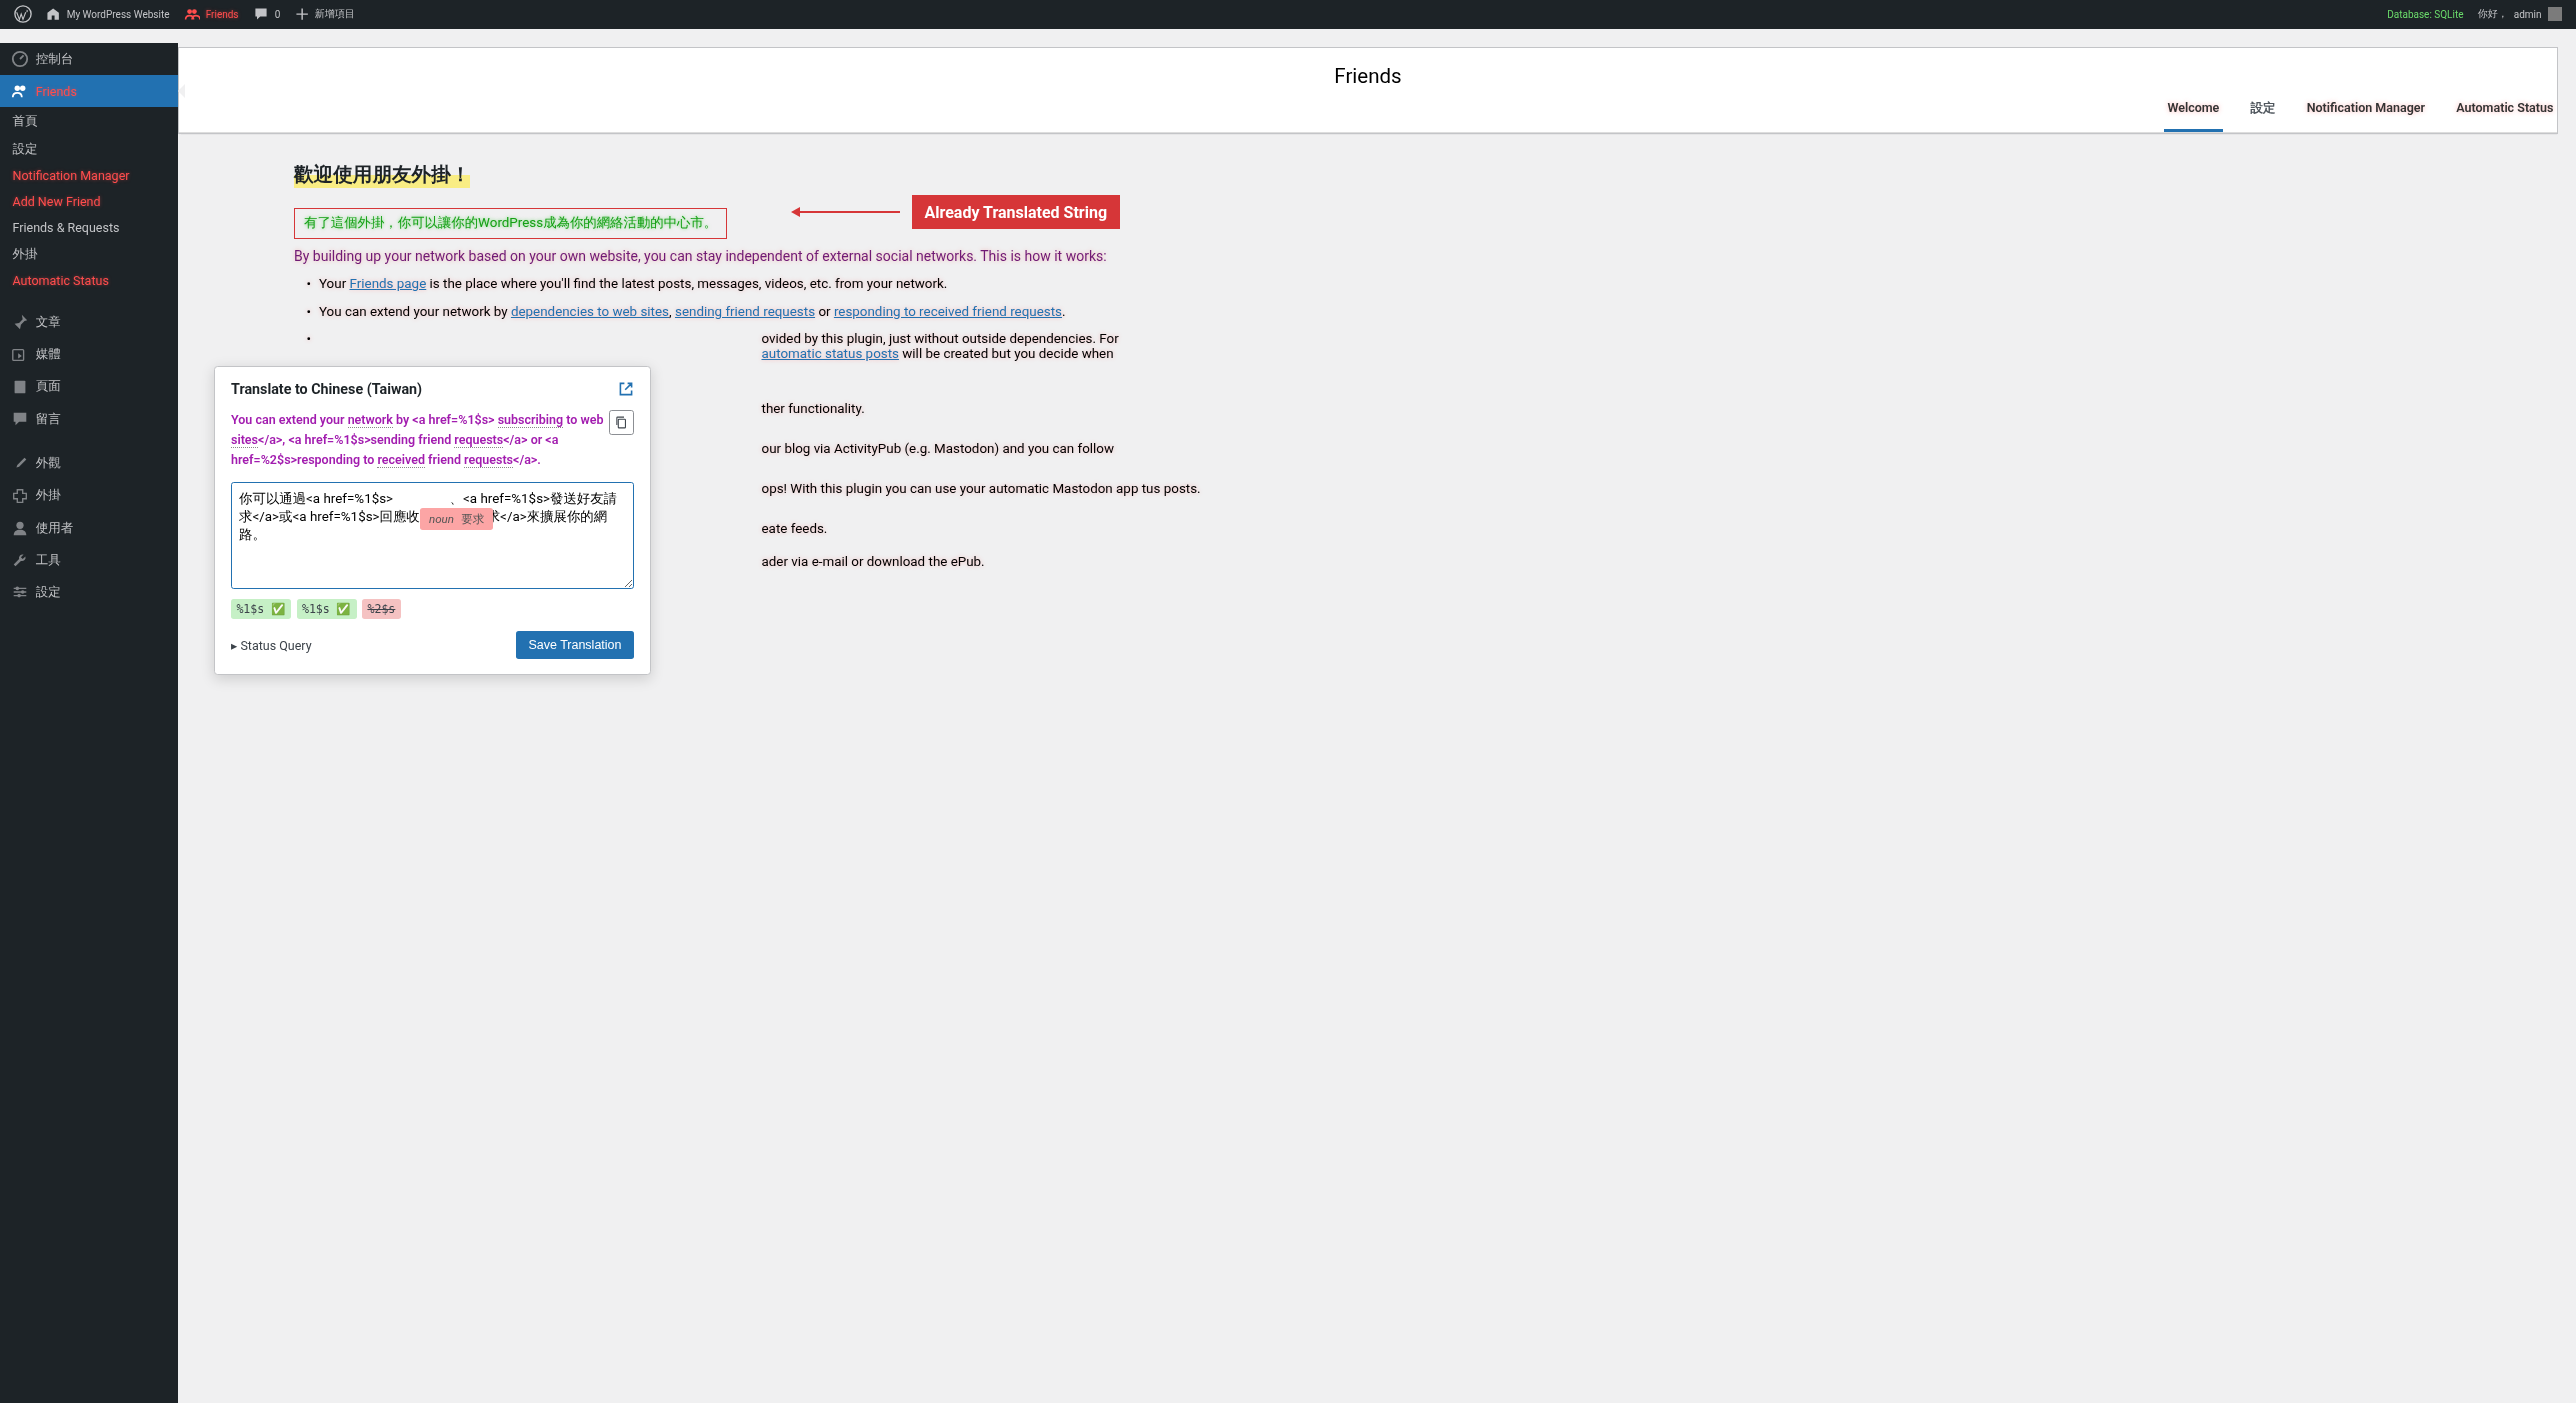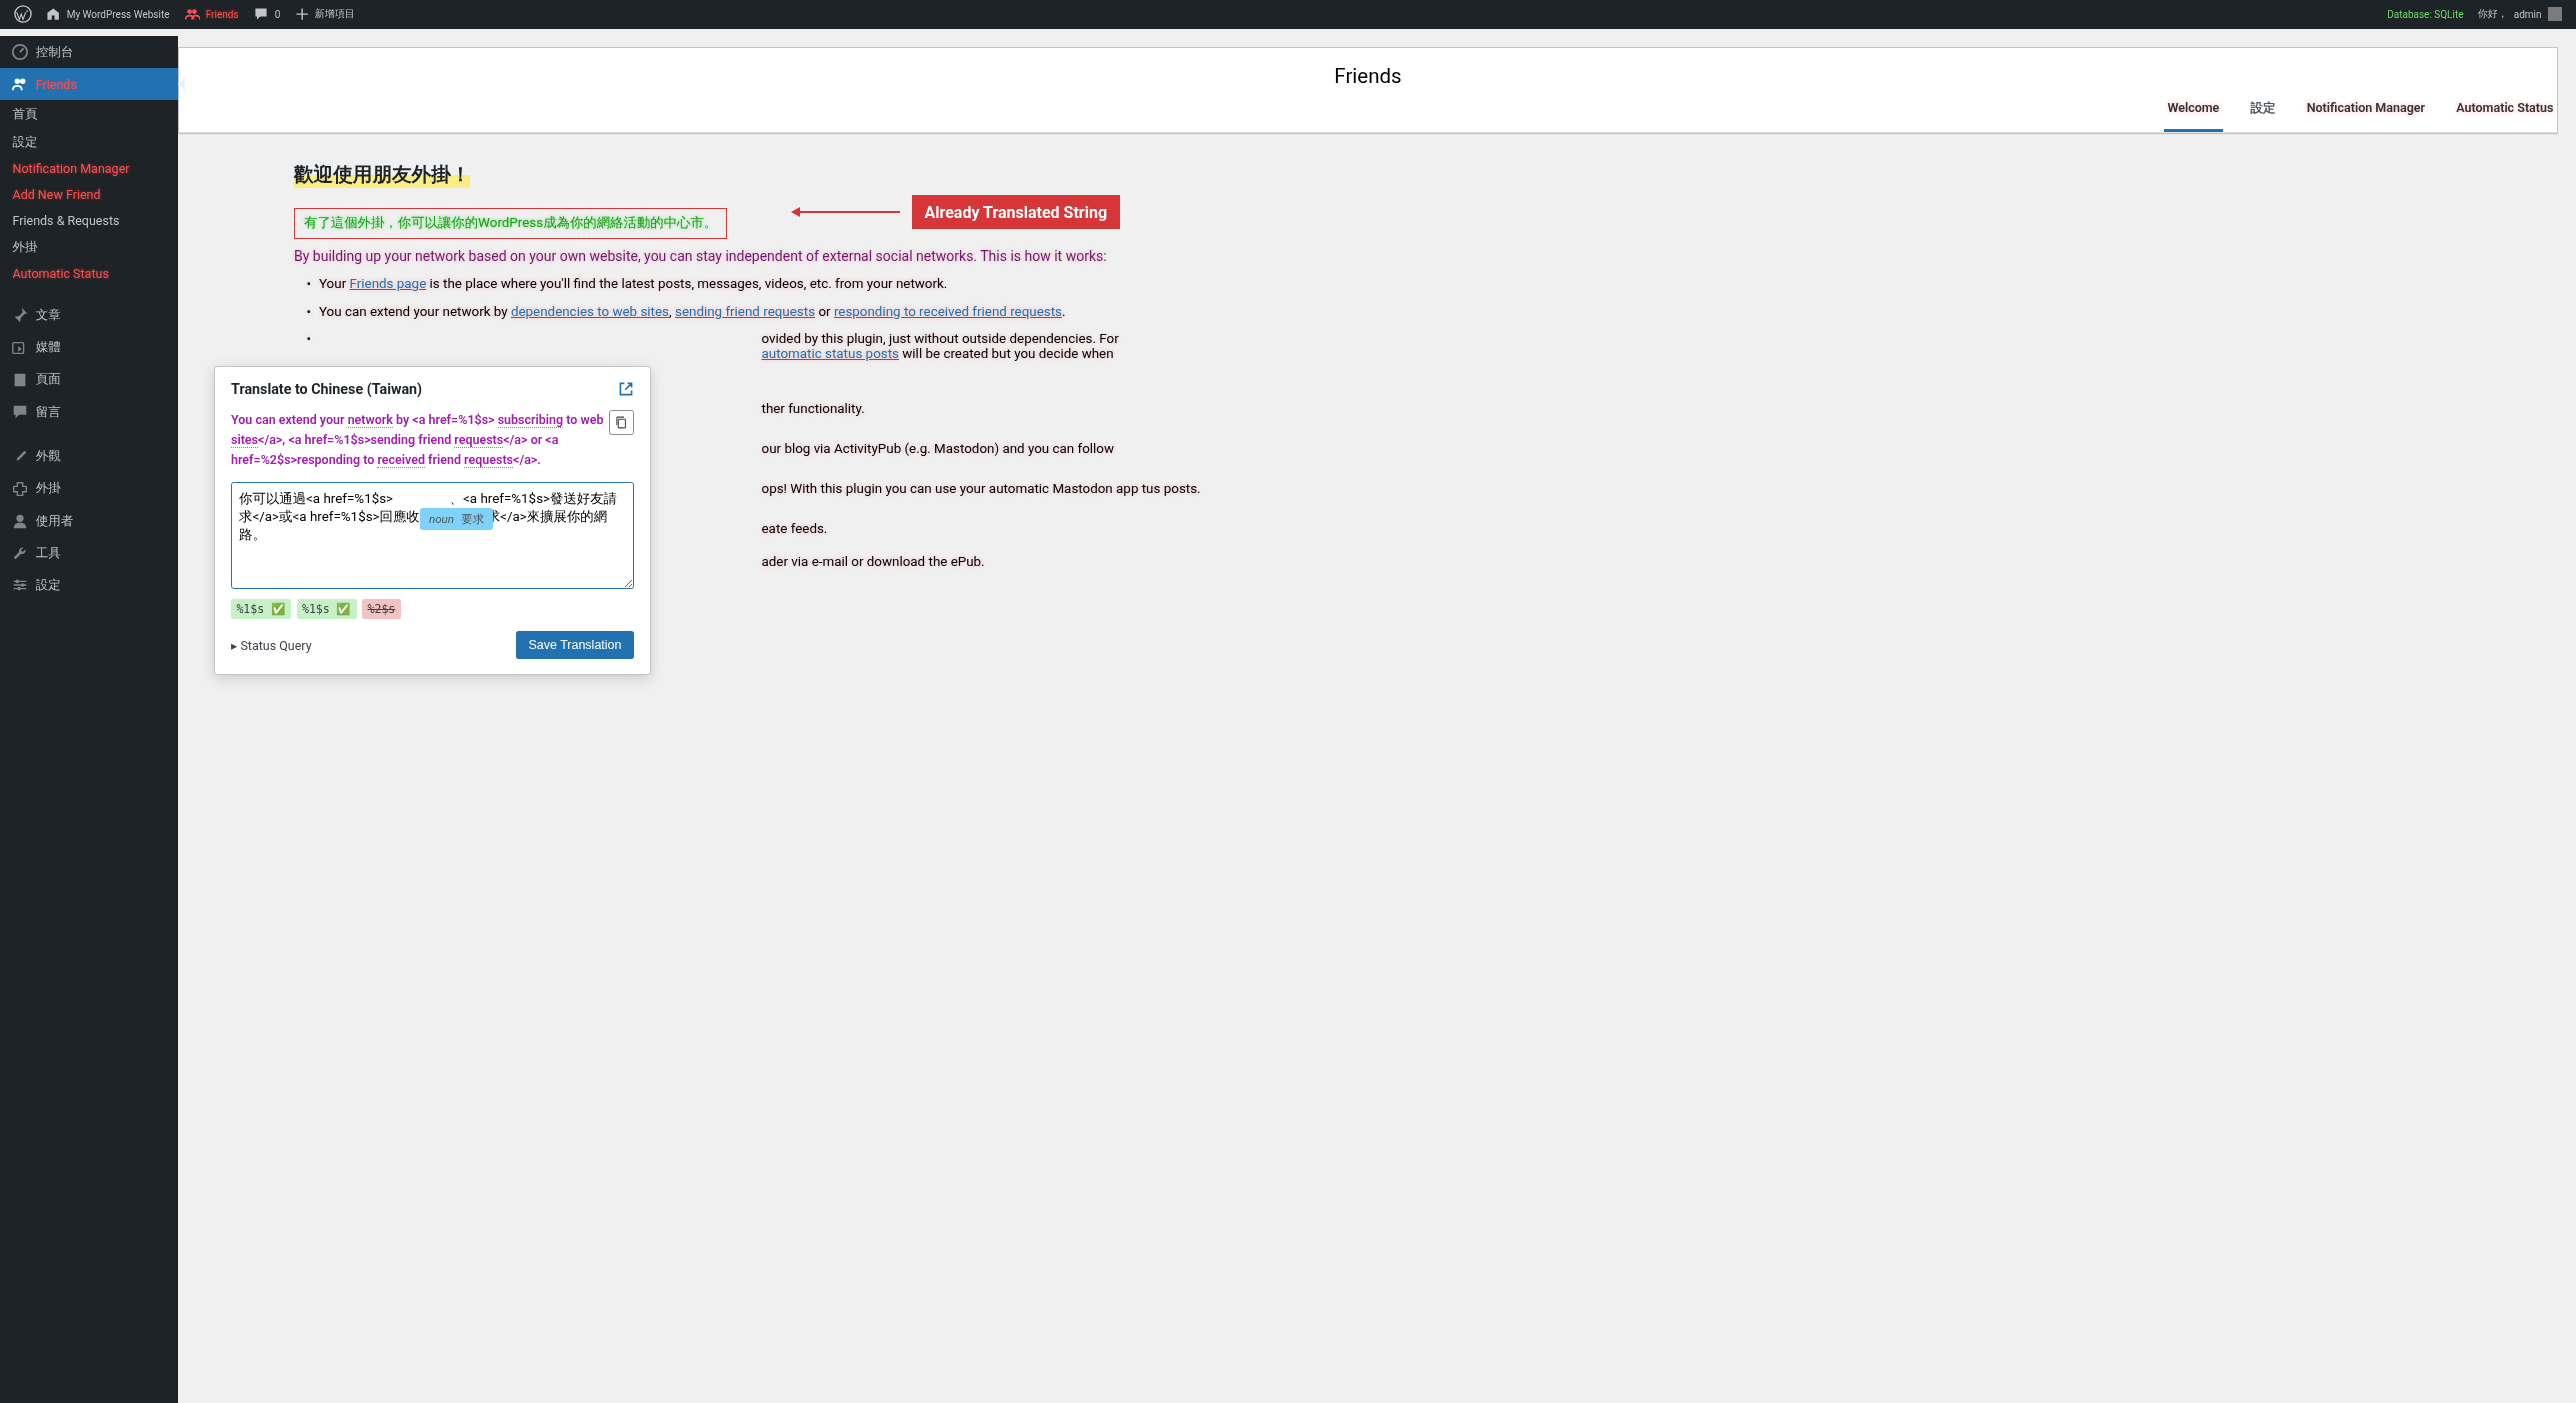--- a/index.html
+++ b/index.html
@@ -3,21 +3,21 @@
 <meta charset="utf-8">
 <style>
 *{box-sizing:border-box;margin:0;padding:0}
 body{font-family:-apple-system,BlinkMacSystemFont,"Segoe UI",Roboto,sans-serif;font-size:11.6px;background:#f0f0f1;color:#3c434a}
 #wpadminbar{height:28.5px;background:#1d2327;color:#c3c4c7;display:flex;align-items:center;justify-content:space-between;padding:0 7.1px}
 #wpadminbar .ab-left,#wpadminbar .ab-right{display:flex;align-items:center;gap:0}
 #wpadminbar .ab-item{display:flex;align-items:center;padding:0 7.1px;height:28.5px;color:#c3c4c7;cursor:pointer;font-size:10px;gap:6px}
 #wpadminbar .ab-item.highlight{color:#ff4d4d;text-shadow:0 0 3.6px rgba(255,77,77,.6)}
 #wpadminbar .ab-item.db{color:#6bdc6b}
 #wpadminbar .avatar{width:14.3px;height:14.3px;background:#7b7b7b}
-#adminmenuwrap{position:fixed;left:0;top:36px;bottom:0;width:178px;background:#1d2327}
+#adminmenuwrap{position:fixed;left:0;top:43px;bottom:0;width:178px;background:#1d2327}
 #adminmenu{list-style:none}
 #adminmenu li.menu-top{display:flex;align-items:center;gap:7.1px;padding:7.1px 10.7px;color:#c3c4c7;cursor:pointer;font-size:12.5px;min-height:30px}
 #adminmenu li.menu-top .dashicon{width:18px;height:18px;display:flex;align-items:center;justify-content:center;opacity:.6}
 #adminmenu li.menu-top.current{background:#2271b1;color:#fff;position:relative}
 #adminmenu li.menu-top.current .dashicon{opacity:1}
 #adminmenu li.menu-top.current::after{content:"";position:absolute;right:-7.1px;top:50%;transform:translateY(-50%);border:7.1px solid transparent;border-right-color:#f0f0f1}
 #adminmenu li.menu-top.highlight{color:#ff4d4d;text-shadow:0 0 3.6px rgba(255,77,77,.5)}
 #adminmenu li.submenu{padding:5.4px 10.7px 5.4px 12.5px;color:#c3c4c7;cursor:pointer;font-size:12.5px;background:#1d2327}
 #adminmenu li.submenu.highlight{color:#ff4d4d;text-shadow:0 0 3.6px rgba(255,77,77,.5)}
 #adminmenu .separator{height:12.5px}
@@ -40,21 +40,21 @@
 ul.body li{position:relative;font-size:13.4px;color:#000;margin:12.5px 0;text-shadow:0 0 4.5px rgba(255,77,77,.35);padding-left:12.5px}
 ul.body li::before{content:"•";position:absolute;left:0;color:#000}
 a.link{color:#2271b1;text-decoration:underline}
 .popup{position:absolute;left:214px;top:366px;width:437px;background:#fff;border:0.9px solid #c3c4c7;border-radius:3.6px;box-shadow:0 3.6px 14.3px rgba(0,0,0,.15);padding:14.3px 16px}
 .popup-head{display:flex;justify-content:space-between;align-items:center;margin-bottom:12.5px}
 .popup-title{font-size:14.3px;font-weight:700;color:#1d2327}
 .popup-open{width:16px;height:16px;color:#2271b1;cursor:pointer}
 .popup-source{font-size:12.5px;color:#a21caf;font-weight:600;line-height:1.6;margin-bottom:7.1px;position:relative}
 .popup-source .u{border-bottom:0.9px dotted #888}
 .copy-btn{position:absolute;right:0;top:0;width:25px;height:25px;border:0.9px solid #8c8f94;border-radius:2.7px;display:flex;align-items:center;justify-content:center;cursor:pointer;background:#fff}
-.hint{position:absolute;background:#7dd3fc;padding:3.6px 9px;border-radius:2.7px;font-size:11.6px;color:#555}
+.hint{position:absolute;background:#fca5a5;padding:3.6px 9px;border-radius:2.7px;font-size:11.6px;color:#555}
 .hint i{font-style:italic;margin-right:7.1px}
 .popup textarea{width:100%;height:107px;border:1.8px solid #2271b1;border-radius:2.7px;padding:7.1px;font-size:13.4px;font-family:inherit;resize:both;margin-top:5.4px}
 .placeholders{display:flex;gap:5.4px;margin-top:7.1px}
 .ph{padding:2.7px 5.4px;border-radius:2.7px;font-size:11.6px;font-family:monospace}
 .ph.ok{background:#c6f0c6}
 .ph.bad{background:#f5c2c2;text-decoration:line-through}
 .popup-foot{display:flex;justify-content:space-between;align-items:center;margin-top:12.5px}
 .modify{font-size:12.5px;color:#3c434a;cursor:pointer}
 .save-btn{background:#2271b1;color:#fff;border:none;padding:7.1px 12.5px;font-size:12.5px;border-radius:2.7px;cursor:pointer}
 svg{display:block}

